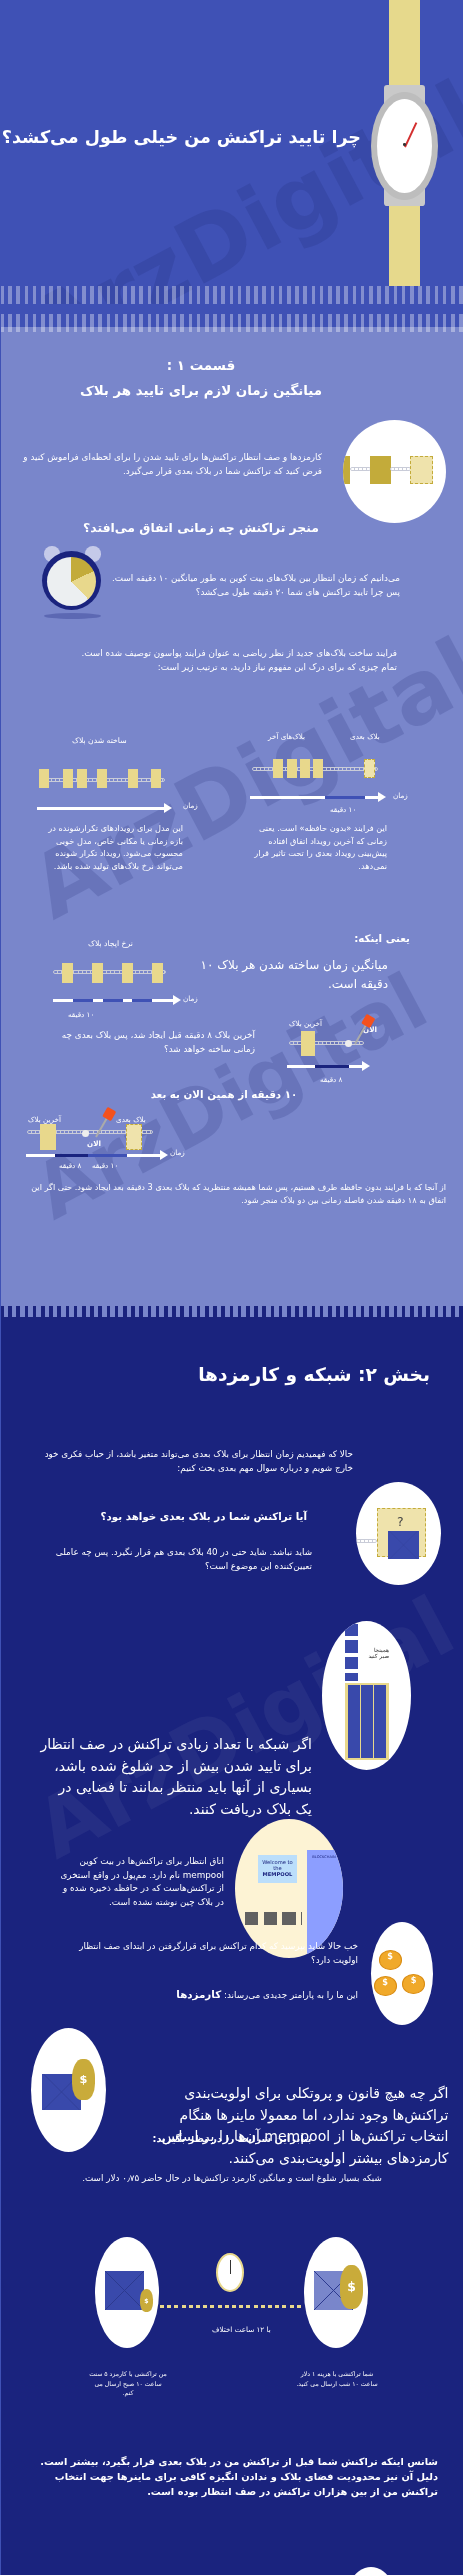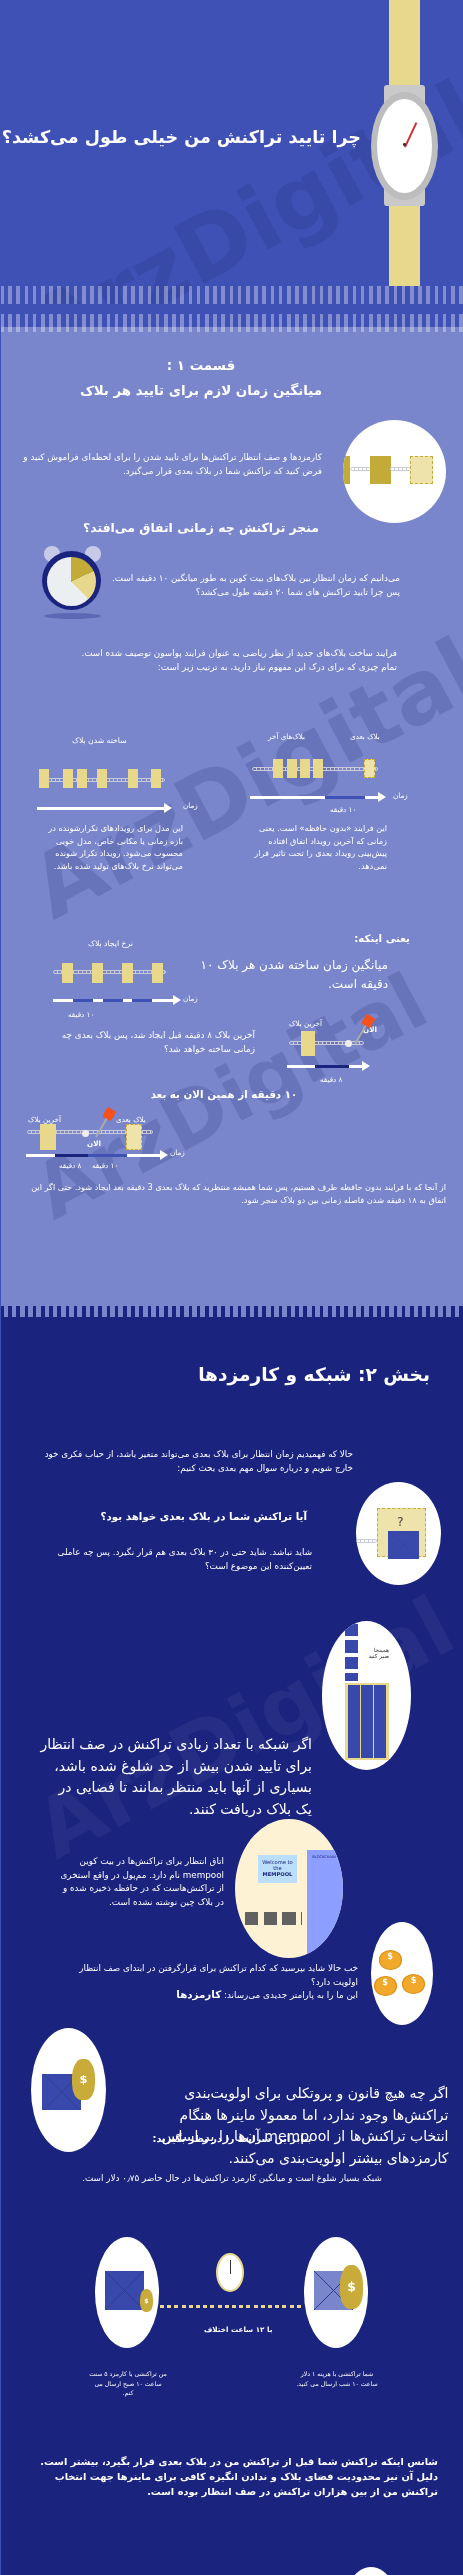--- a/index.html
+++ b/index.html
@@ -179,21 +179,21 @@
   <p class="t" style="right:111px;top:206px;width:320px;font-size:8.8px;">حالا که فهمیدیم زمان انتظار برای بلاک بعدی می‌تواند متغیر باشد، از حباب فکری خود خارج شویم و درباره سوال مهم بعدی بحث کنیم:</p>
 
   <div class="circle" style="left:356px;top:240px;width:85px;height:103px;">
     <div class="blk dash" style="left:20.6px;top:26px;width:49px;height:49px;"></div>
     <span class="lbl" style="left:41px;top:32px;font-size:12.4px;color:#444;">?</span>
     <div class="envelope" style="left:32px;top:49px;width:31px;height:28px;"></div>
     <div class="chain" style="left:0;top:57px;width:20.6px;"></div>
   </div>
 
   <h3 class="t" style="right:157px;top:267px;font-size:10.3px;font-weight:bold;">آیا تراکنش شما در بلاک بعدی خواهد بود؟</h3>
-  <p class="t" style="right:152px;top:304px;width:273px;font-size:8.8px;">شاید نباشد. شاید حتی در ۳۰ بلاک بعدی هم قرار نگیرد. پس چه عاملی تعیین‌کننده این موضوع است؟</p>
+  <p class="t" style="right:152px;top:304px;width:273px;font-size:8.8px;">شاید نباشد. شاید حتی در 40 بلاک بعدی هم قرار نگیرد. پس چه عاملی تعیین‌کننده این موضوع است؟</p>
 
   <div class="circle" style="left:322px;top:379px;width:89px;height:149px;">
     <div class="abs" style="left:23px;top:2.6px;width:13px;height:57px;background:repeating-linear-gradient(180deg,#3949ab 0 12.4px,#fff 12.4px 16.5px);"></div>
     <span class="lbl" style="left:41px;top:26px;font-size:5.7px;color:#333;white-space:normal;width:26px;">همینجا صبر کنید</span>
     <div class="abs" style="left:23px;top:62px;width:44px;height:77px;background:#e8d88c;padding:2.1px;">
       <div style="width:100%;height:100%;background:repeating-linear-gradient(90deg,transparent 0 1px,#3949ab 1px 13px),#e8d88c;"></div>
     </div>
   </div>
 
   <p class="t" style="right:152px;top:492px;width:273px;font-size:14px;">اگر شبکه با تعداد زیادی تراکنش در صف انتظار برای تایید شدن بیش از حد شلوغ شده باشد، بسیاری از آنها باید منتظر بمانند تا فضایی در یک بلاک دریافت کنند.</p>
@@ -209,21 +209,21 @@
   </div>
 
   <p class="t" style="right:240px;top:613px;width:170px;font-size:8.8px;">اتاق انتظار برای تراکنش‌ها در بیت کوین mempool نام دارد. مم‌پول در واقع استخری از تراکنش‌هاست که در حافظه ذخیره شده و در بلاک چین نوشته نشده است.</p>
 
   <div class="circle" style="left:371px;top:680px;width:62px;height:103px;">
     <div class="coin" style="left:7.7px;top:28px;width:23px;height:19.6px;">$</div>
     <div class="coin" style="left:2.6px;top:54px;width:23px;height:19.6px;">$</div>
     <div class="coin" style="left:31px;top:52px;width:23px;height:19.6px;">$</div>
   </div>
 
-  <p class="t" style="right:106px;top:720px;width:299px;font-size:8.8px;">خب حالا شاید بپرسید که کدام تراکنش برای قرارگرفتن در ابتدای صف انتظار اولویت دارد؟</p>
+  <p class="t" style="right:106px;top:698px;width:299px;font-size:8.8px;">خب حالا شاید بپرسید که کدام تراکنش برای قرارگرفتن در ابتدای صف انتظار اولویت دارد؟</p>
   <p class="t" style="right:106px;top:745px;font-size:8.8px;white-space:nowrap;">
     <span>این ما را به پارامتر جدیدی می‌رساند:</span>
     <span style="font-weight:bold;font-size:10.3px;">کارمزدها</span>
   </p>
 
   <div class="circle" style="left:31px;top:786px;width:75px;height:124px;">
     <div class="envelope" style="left:11.3px;top:46px;width:39px;height:36px;"></div>
     <div class="bag" style="left:41px;top:31px;width:23px;height:41px;font-size:11.3px;line-height:41px;">$</div>
   </div>
 
@@ -240,21 +240,21 @@
   </div>
   <div class="circle" style="left:95px;top:36px;width:64px;height:111px;">
     <div class="envelope" style="left:10.3px;top:34px;width:39px;height:39px;"></div>
     <div class="bag" style="left:45px;top:52px;width:13px;height:23px;font-size:6.2px;line-height:23px;">$</div>
   </div>
   <div class="abs" style="left:160px;top:104px;width:144px;height:3.1px;background:repeating-linear-gradient(90deg,#e8d88c 0 4.1px,transparent 4.1px 7.2px);"></div>
   <div>
     <div class="abs" style="left:216px;top:52px;width:28px;height:39px;border-radius:50%;background:#fff;border:2.1px solid #e8d88c;"></div>
     <div class="abs" style="left:230px;top:59px;width:1px;height:14.4px;background:#333;"></div>
   </div>
-  <span class="lbl" style="left:204px;top:124px;font-weight:bold;">با ۱۲ ساعت اختلاف</span>
+  <span class="lbl" style="left:212px;top:124px;">با ۱۲ ساعت اختلاف</span>
   <p class="t c" style="left:296px;top:168px;width:82px;font-size:6.2px;">شما تراکنشی با هزینه ۱ دلار ساعت ۱۰ شب ارسال می کنید.</p>
   <p class="t c" style="left:88px;top:168px;width:80px;font-size:6.2px;">من تراکنشی با کارمزد ۵ سنت ساعت ۱۰ صبح ارسال می کنم.</p>
 
   <p class="t" style="right:26px;top:253px;width:415px;font-size:9.8px;font-weight:bold;">شانس اینکه تراکنش شما قبل از تراکنش من در بلاک بعدی قرار بگیرد، بیشتر است. دلیل آن نیز محدودیت فضای بلاک و ندادن انگیزه کافی برای ماینرها جهت انتخاب تراکنش من از بین هزاران تراکنش در صف انتظار بوده است.</p>
 
   <div class="circle" style="left:340px;top:366px;width:62px;height:108px;">
     
     
     
   </div>

